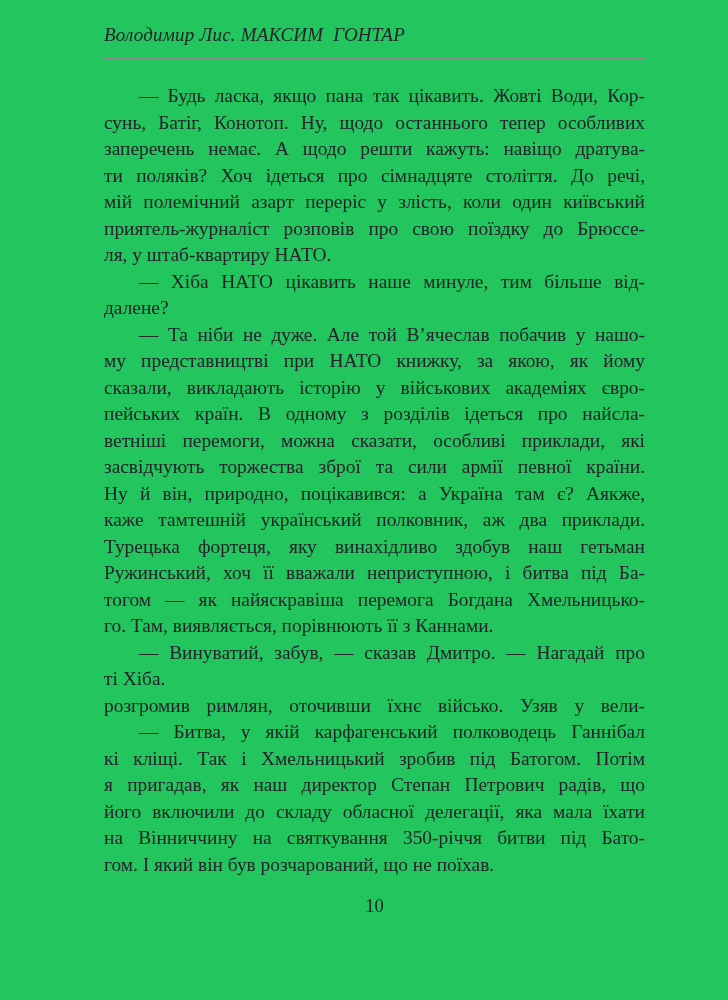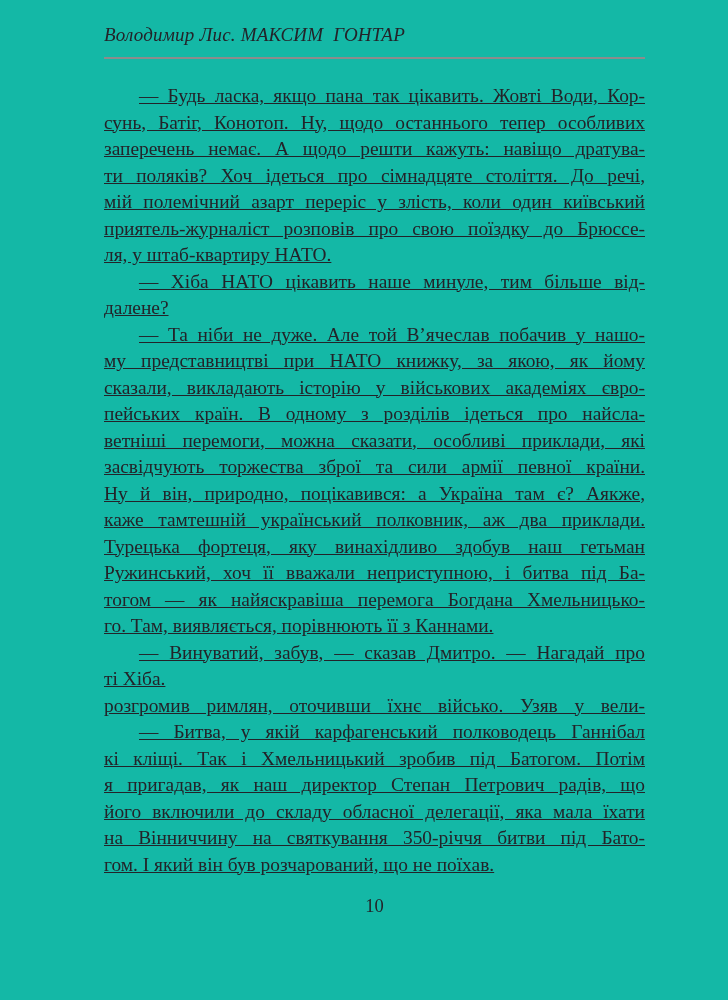--- a/index.html
+++ b/index.html
@@ -4,21 +4,21 @@
 <style>
   html, body {
     margin: 0;
     padding: 0;
     background: #ffffff;
   }
   .page {
     position: relative;
     width: 728px;
     height: 1000px;
-    background: #14b8a6;
+    background: #22c55e;
     overflow: hidden;
     font-family: "Liberation Serif", "DejaVu Serif", serif;
     color: #232329;
   }
   .running-header {
     position: absolute;
     left: 104px;
     top: 24px;
     width: 541px;
     font-size: 19px;
@@ -44,21 +44,20 @@
     line-height: 26.5px;
     color: #232329;
   }
   .para {
     margin: 0;
   }
   .line {
     text-align: justify;
     text-align-last: justify;
     min-height: 26.5px;
-    text-decoration: underline;
   }
   .line.first {
     text-indent: 35px;
   }
   .line.last {
     text-align-last: auto;
   }
   .page-number {
     position: absolute;
     left: 104px;

